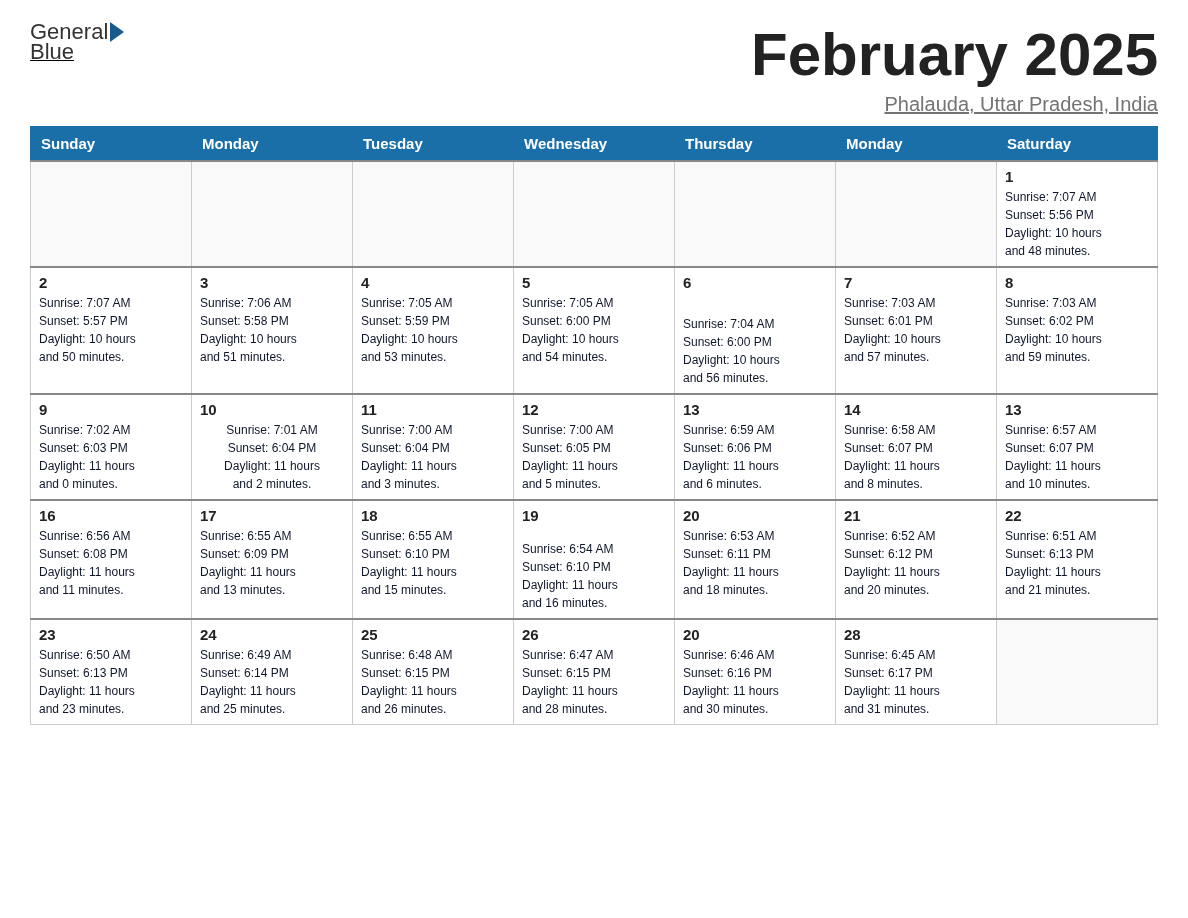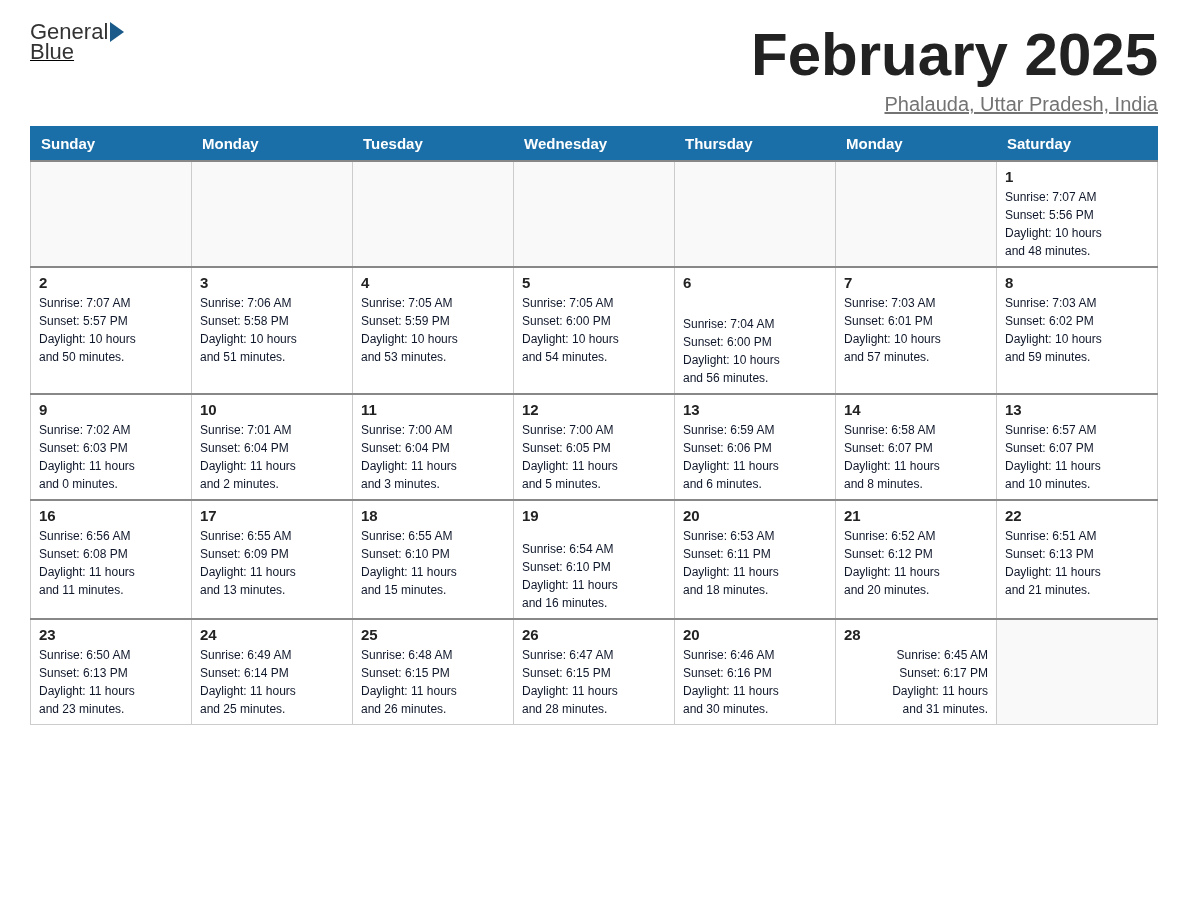--- a/index.html
+++ b/index.html
@@ -199,21 +199,21 @@
       <tr>
         <td>
           <span class="day-number">9</span>
           <div class="day-info" style="white-space: pre-line;">Sunrise: 7:02 AM
 Sunset: 6:03 PM
 Daylight: 11 hours
 and 0 minutes.</div>
         </td>
         <td>
           <span class="day-number">10</span>
-          <div class="day-info" style="white-space: pre-line;">Sunrise: 7:01 AM
+          <div class="day-info" style="white-space: pre-line; text-align: center;">Sunrise: 7:01 AM
 Sunset: 6:04 PM
 Daylight: 11 hours
 and 2 minutes.</div>
         </td>
         <td>
           <span class="day-number">11</span>
           <div class="day-info" style="white-space: pre-line;">Sunrise: 7:00 AM
 Sunset: 6:04 PM
 Daylight: 11 hours
 and 3 minutes.</div>
@@ -329,21 +329,21 @@
         </td>
         <td>
           <span class="day-number">20</span>
           <div class="day-info" style="white-space: pre-line;">Sunrise: 6:46 AM
 Sunset: 6:16 PM
 Daylight: 11 hours
 and 30 minutes.</div>
         </td>
         <td>
           <span class="day-number">28</span>
-          <div class="day-info" style="white-space: pre-line; text-align: right;">Sunrise: 6:45 AM
+          <div class="day-info" style="white-space: pre-line;">Sunrise: 6:45 AM
 Sunset: 6:17 PM
 Daylight: 11 hours
 and 31 minutes.</div>
         </td>
         <td class="empty"></td>
       </tr>
     </tbody>
 </table>
 
 </body></html>

